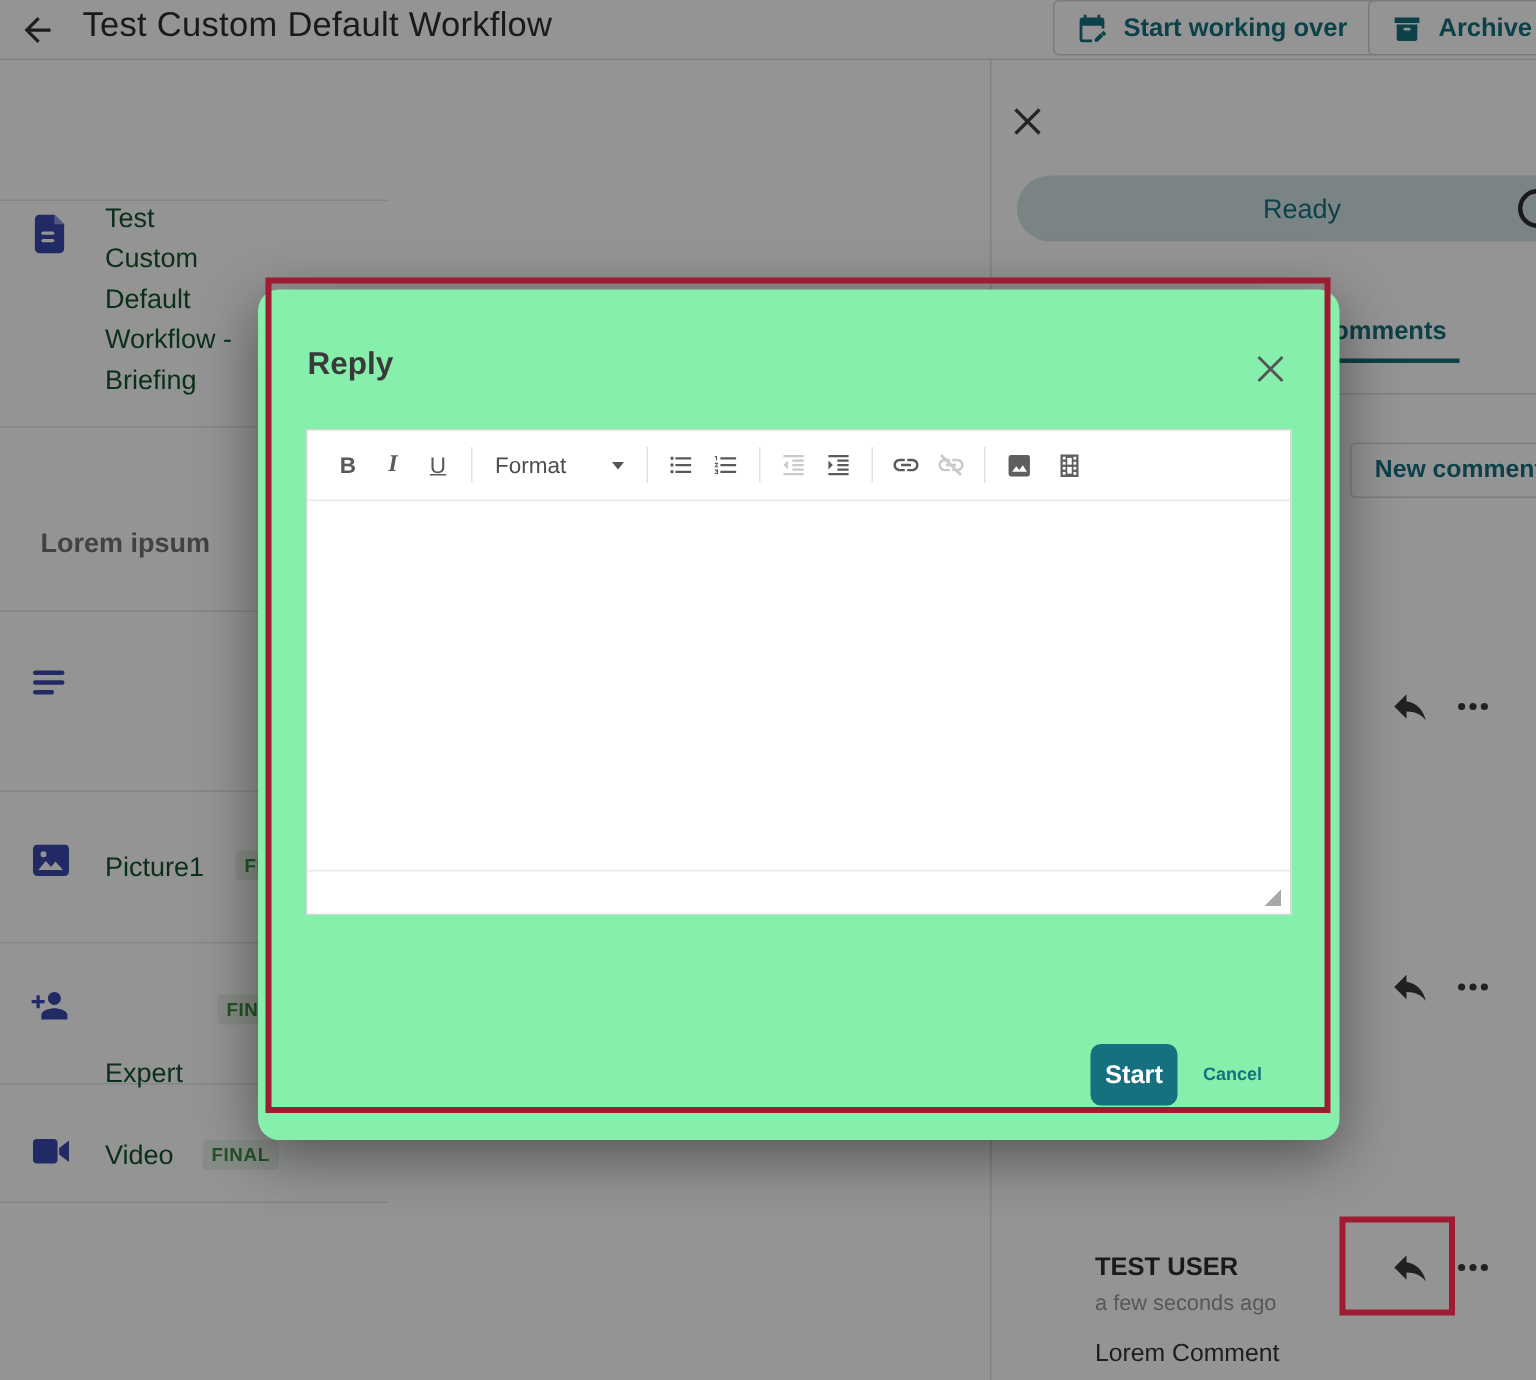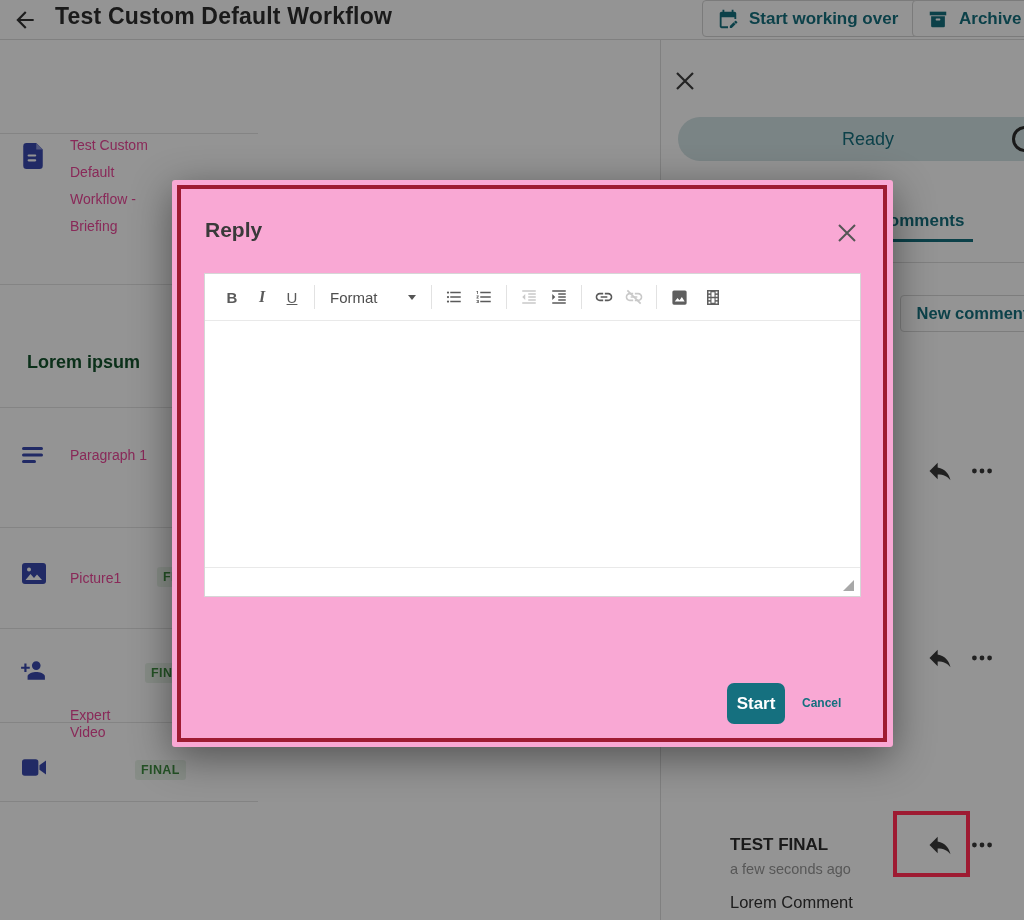--- a/index.html
+++ b/index.html
@@ -4,32 +4,32 @@
 <style>
   * { margin:0; padding:0; box-sizing:border-box; }
   html,body { width:1024px; height:920px; }
   body { font-family:"Liberation Sans", sans-serif; background:#fff; }
   .screen { position:relative; width:1024px; height:920px; overflow:hidden; background:#fff; }
   .abs { position:absolute; }
 
   
   .header { position:absolute; left:0; top:0; width:1024px; height:40px; background:#fff; border-bottom:1px solid #dcdcdc; z-index:1; }
   .back-btn { position:absolute; left:12px; top:7px; width:26px; height:26px; cursor:pointer; }
-  .page-title { position:absolute; left:55px; top:3px; font-size:23px; font-weight:700; color:#2e2e2e; letter-spacing:0.2px; }
+  .page-title { position:absolute; left:55px; top:3px; font-size:23px; font-weight:400; color:#2e2e2e; letter-spacing:0.2px; }
   .hdr-btn { position:absolute; top:0; height:37px; border:1px solid #d4d4d4; border-radius:4px; background:#fff;
              display:flex; align-items:center; gap:10px; padding:0 14px; color:#15707f; font-size:17px; font-weight:700; }
   .hdr-btn svg { flex:0 0 auto; }
   #btn-start { left:702px; width:220px; }
   #btn-archive { left:912px; width:126px; }
 
   
   .sep { position:absolute; left:0; width:258px; height:1px; background:#e4e4e4; }
-  .item-label { color:#ec4899; font-size:14px; line-height:27px; }
+  .item-label { color:#14532d; font-size:18px; line-height:27px; }
   .wrapcol { width:86px; }
-  .section-heading { position:absolute; left:27px; top:352px; font-size:18px; font-weight:700; color:#14532d; }
+  .section-heading { position:absolute; left:27px; top:352px; font-size:18px; font-weight:700; color:#737373; }
   .badge { display:inline-block; font-size:12.5px; font-weight:700; letter-spacing:0.4px; color:#3e8e41;
            background:#e9f3e9; border-radius:3px; padding:3px 6px; }
 
   
   .vdiv { position:absolute; left:660px; top:40px; width:1px; height:880px; background:#ddd; }
   .ready-pill { position:absolute; left:678px; top:117px; width:380px; height:44px; border-radius:22px;
                 background:#d3e3e5; color:#15707f; font-size:18px; font-weight:400; text-align:center; line-height:44px; }
   .pill-circle { position:absolute; left:334px; top:9px; width:26px; height:26px; border-radius:50%; border:3px solid #2c2c2c; background:transparent; }
   .tab { position:absolute; left:868px; top:203px; width:105px; height:39px; text-align:center; line-height:36px;
          color:#15707f; font-size:17px; font-weight:700; border-bottom:3px solid #15707f; }
@@ -38,21 +38,21 @@
                      border:1px solid #d8d8d8; border-radius:4px; color:#15707f; font-size:16.5px; font-weight:700;
                      text-align:center; line-height:35px; }
   .comment-author { position:absolute; left:730px; top:835px; font-size:17px; font-weight:700; color:#2d2d2d; }
   .comment-time { position:absolute; left:730px; top:861px; font-size:14.5px; color:#979797; }
   .comment-text { position:absolute; left:730px; top:893px; font-size:16.5px; color:#333; }
 
   
   .overlay { position:absolute; inset:0; background:rgba(0,0,0,0.42); z-index:10; }
 
   
-  .modal { position:absolute; left:172px; top:180px; width:721px; height:567px; background:#f9a8d4; border-radius:3px;
+  .modal { position:absolute; left:172px; top:193px; width:721px; height:567px; background:#86efac; border-radius:14px;
            box-shadow:0 10px 40px rgba(0,0,0,0.45); z-index:20; }
   .modal-title { position:absolute; left:33px; top:38px; font-size:21px; font-weight:700; color:#3a3a3a; }
   .modal-close { position:absolute; left:664px; top:42px; width:22px; height:22px; cursor:pointer; }
 
   .editor { position:absolute; left:32px; top:93px; width:657px; height:324px; border:1px solid #d6d6d6; background:#fff;
             display:flex; flex-direction:column; }
   .ed-toolbar { height:47px; border-bottom:1px solid #e9e9e9; display:flex; align-items:center; padding-left:12px; }
   .tb-btn { width:30px; height:30px; display:flex; align-items:center; justify-content:center; color:#5a5a5a; cursor:pointer; }
   .tb-btn.disabled { color:#c9c9c9; cursor:default; }
   .tb-sep { width:1px; height:24px; background:#e2e2e2; margin:0 7px; }
@@ -126,21 +126,20 @@
 
   <div class="section-heading">Lorem ipsum</div>
 
   <div class="abs" style="left:22px;top:446px">
     <svg width="22" height="18" viewBox="0 0 22 18">
       <rect x="0" y="1" width="21" height="3" rx="1.5" fill="#3a49ae"></rect>
       <rect x="0" y="7.5" width="21" height="3" rx="1.5" fill="#3a49ae"></rect>
       <rect x="0" y="14" width="14" height="3" rx="1.5" fill="#3a49ae"></rect>
     </svg>
   </div>
-  <div class="abs item-label wrapcol" style="left:70px;top:442px">Paragraph 1</div>
 
   <div class="abs" style="left:22px;top:563px">
     <svg width="24" height="21" viewBox="0 0 24 21">
       <rect x="0" y="0" width="24" height="21" rx="3" fill="#3a49ae"></rect>
       <circle cx="7" cy="6.5" r="2" fill="#fff"></circle>
       <path d="M3.5 17l5-6 3.5 4 3-3.6 5 5.6z" fill="#fff"></path>
     </svg>
   </div>
   <div class="abs item-label" style="left:70px;top:565px">Picture1</div>
   <div class="abs" style="left:157px;top:567px"><span class="badge">FINAL</span></div>
@@ -152,21 +151,21 @@
   </div>
   <div class="abs item-label" style="left:70px;top:702px">Expert</div>
   <div class="abs" style="left:145px;top:663px"><span class="badge">FINAL</span></div>
 
   <div class="abs" style="left:22px;top:759px">
     <svg width="24" height="17" viewBox="0 0 22 15">
       <rect x="0" y="0" width="15" height="15" rx="2.5" fill="#3a49ae"></rect>
       <path d="M16 5.5L22 1v13l-6-4.5z" fill="#3a49ae"></path>
     </svg>
   </div>
-  <div class="abs item-label" style="left:70px;top:719px">Video</div>
+  <div class="abs item-label" style="left:70px;top:757px">Video</div>
   <div class="abs" style="left:135px;top:760px"><span class="badge">FINAL</span></div>
 
   <div class="vdiv"></div>
 
   <div class="abs" style="left:674px;top:70px;width:22px;height:22px">
     <svg width="22" height="22" viewBox="0 0 22 22">
       <path d="M3 3l16 16M19 3L3 19" stroke="#3f3f3f" stroke-width="2.2" fill="none"></path>
     </svg>
   </div>
 
@@ -199,21 +198,21 @@
     </svg>
   </div>
   <div class="abs" style="left:967px;top:645px">
     <svg width="30" height="26" viewBox="0 0 24 24">
       <circle cx="5" cy="12" r="2.2" fill="#3a3a3a"></circle>
         <circle cx="12" cy="12" r="2.2" fill="#3a3a3a"></circle>
         <circle cx="19" cy="12" r="2.2" fill="#3a3a3a"></circle>
     </svg>
   </div>
 
-  <div class="comment-author">TEST FINAL</div>
+  <div class="comment-author">TEST USER</div>
   <div class="comment-time">a few seconds ago</div>
   <div class="comment-text">Lorem Comment</div>
 
   <div class="abs" style="left:925px;top:831px">
     <svg width="30" height="28" viewBox="0 0 24 24">
       <path d="M10 9V5l-7 7 7 7v-4.1c5 0 8.5 1.6 11 5.1C20 15 16.5 10 10 9z" fill="#3a3a3a"></path>
     </svg>
   </div>
   <div class="abs" style="left:967px;top:832px">
     <svg width="30" height="26" viewBox="0 0 24 24">

